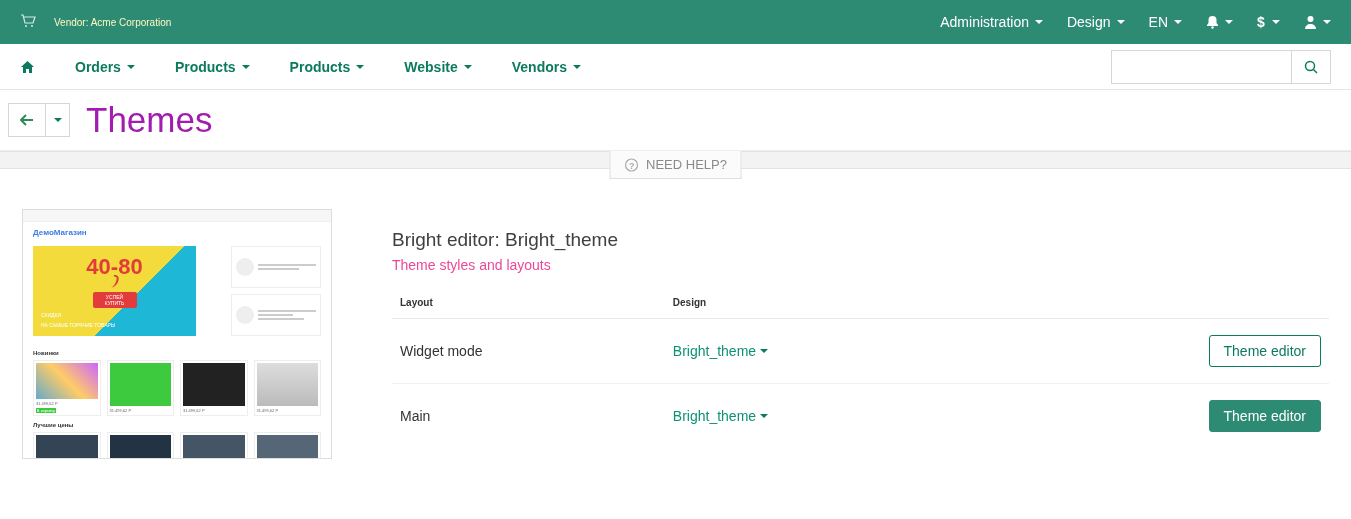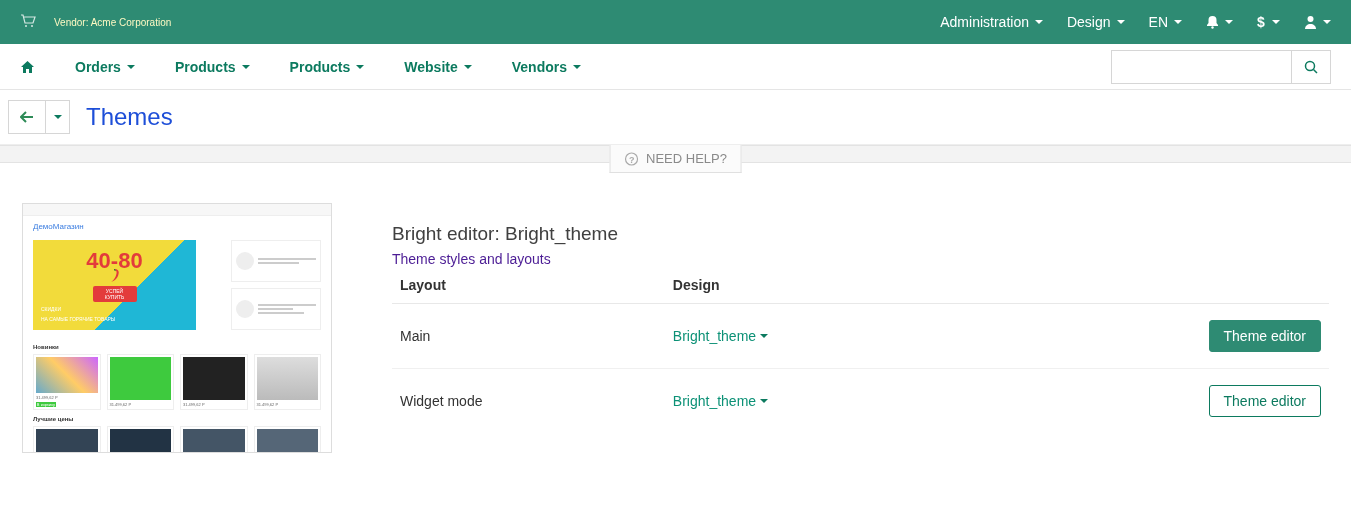--- a/index.html
+++ b/index.html
@@ -16,29 +16,29 @@
 .nav-item{color:#0c7a5f;font-weight:600;font-size:14px;display:flex;align-items:center;gap:6px;padding:0 20px;cursor:pointer}
 .nav-item:first-child{padding-left:0;padding-right:20px}
 .nav-caret{width:0;height:0;border-left:4px solid transparent;border-right:4px solid transparent;border-top:4px solid #0c7a5f}
 .search-wrap{margin-left:auto;display:flex}
 .search-input{width:180px;height:34px;border:1px solid #d6d6d6;border-right:none;padding:0 10px;font-size:14px}
 .search-btn{width:40px;height:34px;border:1px solid #d6d6d6;background:#fff;color:#0c7a5f;cursor:pointer;display:flex;align-items:center;justify-content:center}
 .subheader{display:flex;align-items:center;padding:10px 8px;gap:16px;border-bottom:1px solid #eee}
 .back-group{display:flex}
 .back-btn{width:38px;height:34px;border:1px solid #d6d6d6;background:#fff;display:flex;align-items:center;justify-content:center;cursor:pointer}
 .back-dd{width:24px;height:34px;border:1px solid #d6d6d6;border-left:none;background:#fff;display:flex;align-items:center;justify-content:center;cursor:pointer}
-.page-title{font-size:24px;color:#1d4ed8;font-weight:400}
+.page-title{font-size:35px;color:#a21caf;font-weight:400}
 .help-bar{background:#f3f3f3;border-top:1px solid #e3e3e3;border-bottom:1px solid #e3e3e3;height:18px;position:relative}
 .help-tab{position:absolute;left:50%;transform:translateX(-50%);top:-1px;background:#fbfbfb;border:1px solid #e0e0e0;border-top:none;padding:6px 14px;display:flex;align-items:center;gap:8px;color:#8a8a8a;font-size:13px;cursor:pointer}
 .content{padding:40px 22px;display:flex;gap:40px}
 .left-col{width:330px}
 .section-title{font-size:19px;font-weight:700;color:#303030;margin-bottom:18px}
 .thumb{width:310px;height:250px;border:1px solid #ddd;background:#fff;overflow:hidden;position:relative}
 .th-top{height:12px;background:#f7f7f7;border-bottom:1px solid #eee}
-.th-logo{position:absolute;top:18px;left:10px;font-size:8px;color:#3b7de0;font-weight:400}
+.th-logo{position:absolute;top:18px;left:10px;font-size:8px;color:#3b7de0;font-weight:700}
 .th-banner{position:absolute;top:36px;left:10px;width:163px;height:90px;background:linear-gradient(135deg,#f2db3b 60%,#1fb7d6 60%);display:flex;flex-direction:column;padding:8px}
 .th-big{color:#e33b3b;font-size:22px;font-weight:800;align-self:center}
 .th-pepper{width:24px;height:30px;align-self:center;margin-top:-6px}
 .th-cta{background:#e33b3b;color:#fff;font-size:5px;padding:2px 6px;border-radius:2px;width:44px;text-align:center;margin-top:2px;align-self:center}
 .th-sub{color:#fff;font-size:5px;margin-top:4px}
 .th-side{position:absolute;top:36px;right:10px;width:90px}
 .th-side-box{height:42px;border:1px solid #eee;margin-bottom:6px;display:flex;align-items:center;padding:4px;gap:4px}
 .th-circle{width:18px;height:18px;border-radius:50%;background:#eee}
 .th-lines{flex:1}
 .th-line{height:2px;background:#ccc;margin:2px 0}
@@ -49,23 +49,23 @@
 .th-prod-img{flex:1;background:#f4f4f4;margin-bottom:2px}
 .th-prod-img.tv{background:linear-gradient(45deg,#6ac,#fc6,#c6f)}
 .th-prod-img.phone{background:#3eca3e}
 .th-prod-img.tablet{background:#222}
 .th-prod-img.cam{background:linear-gradient(#ddd,#bbb)}
 .th-price{font-size:4px;color:#666}
 .th-buy{background:#3eca3e;color:#fff;font-size:4px;width:20px;text-align:center;margin-top:2px}
 .th-prods2{position:absolute;top:212px;left:10px;right:10px}
 .right-col{flex:1;padding-top:20px}
 .theme-name{font-size:19px;color:#404040;margin-bottom:6px;font-weight:400}
-.theme-sub{color:#4c1d95;font-size:14px;}
+.theme-sub{color:#ec4899;font-size:14px;margin-bottom:14px}
 table{width:100%;border-collapse:collapse}
-th{text-align:left;font-weight:700;padding:10px 8px;border-bottom:1px solid #e8e8e8;font-size:14px}
+th{text-align:left;font-weight:700;padding:10px 8px;border-bottom:1px solid #e8e8e8;font-size:10px}
 td{padding:16px 8px;border-bottom:1px solid #f0f0f0;font-size:14px}
 tr:last-child td{border-bottom:none}
 .style-link{color:#0c9176;cursor:pointer;display:inline-flex;align-items:center;gap:4px}
 .btn-editor{padding:7px 14px;border:1px solid #0c7a5f;border-radius:3px;background:#fff;color:#0c7a5f;cursor:pointer;font-size:14px}
 .btn-editor.primary{background:#2e8b73;color:#fff;border-color:#2e8b73}
 .ta-r{text-align:right}
 </style>
 </head>
 <body>
 
@@ -256,25 +256,25 @@
     <table>
       <thead>
         <tr>
           <th>Layout</th>
           <th>Design</th>
           <th></th>
         </tr>
       </thead>
       <tbody id="rows">
           <tr>
+            <td>Widget mode</td>
+            <td><span class="style-link">Bright_theme<span class="nav-caret"></span></span></td>
+            <td class="ta-r"><button class="btn-editor">Theme editor</button></td>
+          </tr>
+          <tr>
             <td>Main</td>
             <td><span class="style-link">Bright_theme<span class="nav-caret"></span></span></td>
             <td class="ta-r"><button class="btn-editor primary">Theme editor</button></td>
           </tr>
-          <tr>
-            <td>Widget mode</td>
-            <td><span class="style-link">Bright_theme<span class="nav-caret"></span></span></td>
-            <td class="ta-r"><button class="btn-editor">Theme editor</button></td>
-          </tr>
         </tbody>
     </table>
   </div>
 </div>
 
 </body></html>

